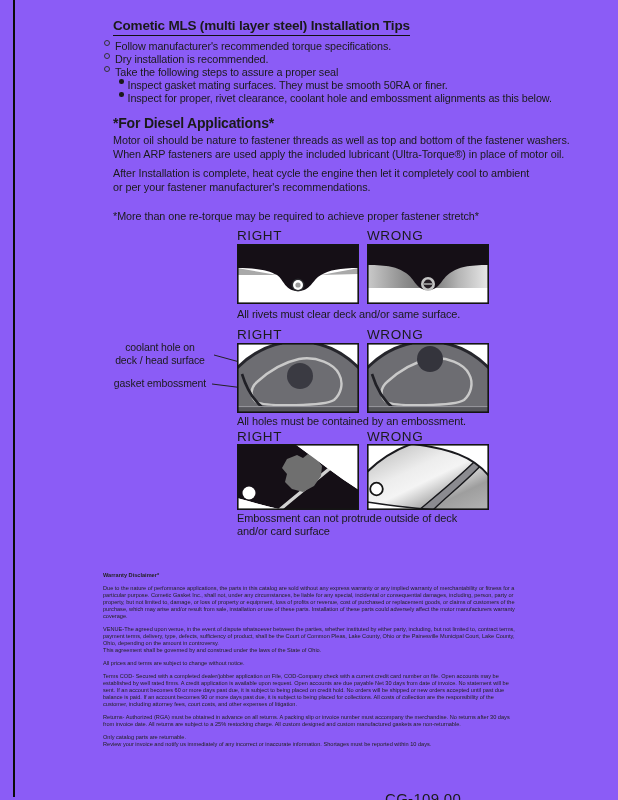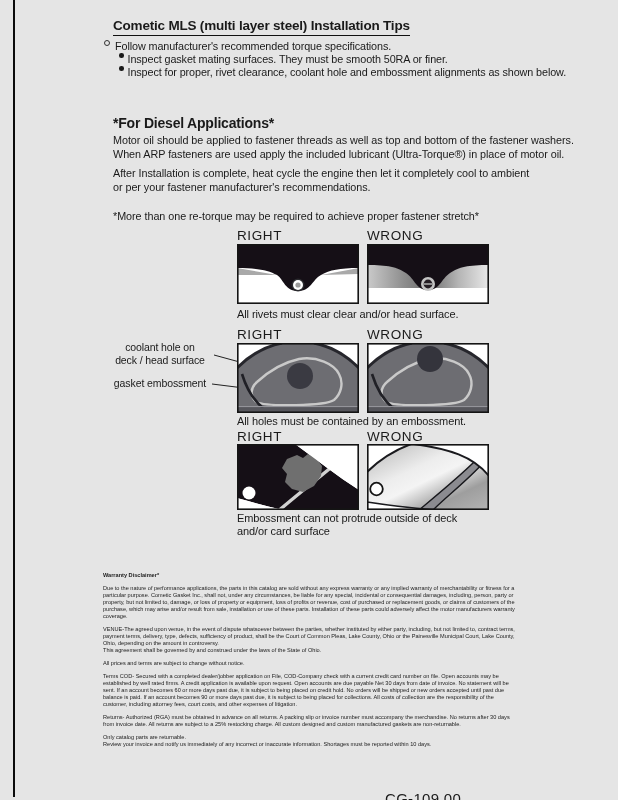--- a/index.html
+++ b/index.html
@@ -1,16 +1,16 @@
 <!DOCTYPE html>
 <html><head>
 <meta charset="utf-8">
 <style>
   html,body{margin:0;padding:0;background:#ffffff;}
-  .page{position:relative;width:618px;height:800px;background:#e5e5e5;
+  .page{position:relative;width:618px;height:800px;background:#8b5cf6;
         font-family:"Liberation Sans",sans-serif;color:#1a1a1a;overflow:hidden;}
   .abs{position:absolute;}
   .edge-line{left:13px;top:0;width:2px;height:797px;background:#0b0b0b;}
   .title{left:113px;top:18px;font-size:13.5px;font-weight:bold;letter-spacing:-0.2px;
          border-bottom:1.6px solid #111;padding-bottom:2px;}
   .tips{left:104px;top:40px;font-size:10.8px;line-height:13px;letter-spacing:-0.1px;}
   .tip{display:flex;align-items:flex-start;white-space:nowrap;}
   .marker-o{width:4px;height:4px;border:1px solid #333;border-radius:50%;
             margin-right:5px;flex:none;}
   .marker-b{width:4.5px;height:4.5px;background:#1a1a1a;border-radius:50%;
@@ -37,34 +37,42 @@
 
   <div class="abs edge-line"></div>
 
   <div class="abs title">Cometic MLS (multi layer steel) Installation Tips</div>
 
   <div class="abs tips">
     <div class="tip">
       <span class="marker-o"></span>
       <span>Follow manufacturer's recommended torque specifications.</span>
     </div>
+    <div class="tip">
+      <span class="marker-o"></span>
+      <span>Dry installation is recommended.</span>
+    </div>
+    <div class="tip">
+      <span class="marker-o"></span>
+      <span>Take the following steps to assure a proper seal</span>
+    </div>
     <div class="tip sub">
       <span class="marker-b"></span>
       <span>Inspect gasket mating surfaces.  They must be smooth 50RA or finer.</span>
     </div>
     <div class="tip sub">
       <span class="marker-b"></span>
-      <span>Inspect for proper, rivet clearance, coolant hole and embossment alignments as shown below.</span>
+      <span>Inspect for proper, rivet clearance, coolant hole and embossment alignments as this below.</span>
     </div>
   </div>
 
   <div class="abs h-diesel">*For Diesel Applications*</div>
 
   <div class="abs para" style="top:133px">
-    <div>Motor oil should be applied to fastener threads as well as top and bottom of the fastener washers.</div>
+    <div>Motor oil should be nature to fastener threads as well as top and bottom of the fastener washers.</div>
     <div>When ARP fasteners are used apply the included lubricant (Ultra-Torque®) in place of motor oil.</div>
   </div>
 
   <div class="abs para" style="top:166px">
     <div>After Installation is complete, heat cycle the engine then let it completely cool to ambient</div>
     <div>or per your fastener manufacturer's recommendations.</div>
   </div>
 
   <div class="abs para" style="top:209px">*More than one re-torque may be required to achieve proper fastener stretch*</div>
 
@@ -95,21 +103,21 @@
     <rect width="122" height="60" fill="#ffffff"></rect>
     <rect x="0" y="21" width="122" height="23" fill="url(#g1w)"></rect>
     <rect x="0" y="44" width="122" height="16" fill="#ffffff"></rect>
     <path d="M0,0 H122 V21 C101,21 92,23 83,29 C74,35 73,46 61,46 C49,46 48,35 39,29 C30,23 21,21 0,21 Z" fill="#150f16"></path>
     <circle cx="61" cy="40" r="7" fill="#c4c4c4"></circle>
     <circle cx="61" cy="40" r="4.4" fill="#241d24"></circle>
     <rect x="56.5" y="39.1" width="9" height="1.8" fill="#9a9a9a"></rect>
     <rect x="0.8" y="0.8" width="120.4" height="58.4" fill="none" stroke="#141414" stroke-width="1.6"></rect>
   </svg>
 
-  <div class="abs caption" style="top:308px">All rivets must clear clear and/or head surface.</div>
+  <div class="abs caption" style="top:308px">All rivets must clear deck and/or same surface.</div>
 
   <div class="abs dlabel" style="left:237px;top:327px">RIGHT</div>
   <div class="abs dlabel" style="left:367px;top:327px">WRONG</div>
 
   <div class="abs ann" style="top:341px">
     <div>coolant hole on</div>
     <div>deck / head surface</div>
   </div>
   <div class="abs ann" style="top:377px">gasket embossment</div>
 

